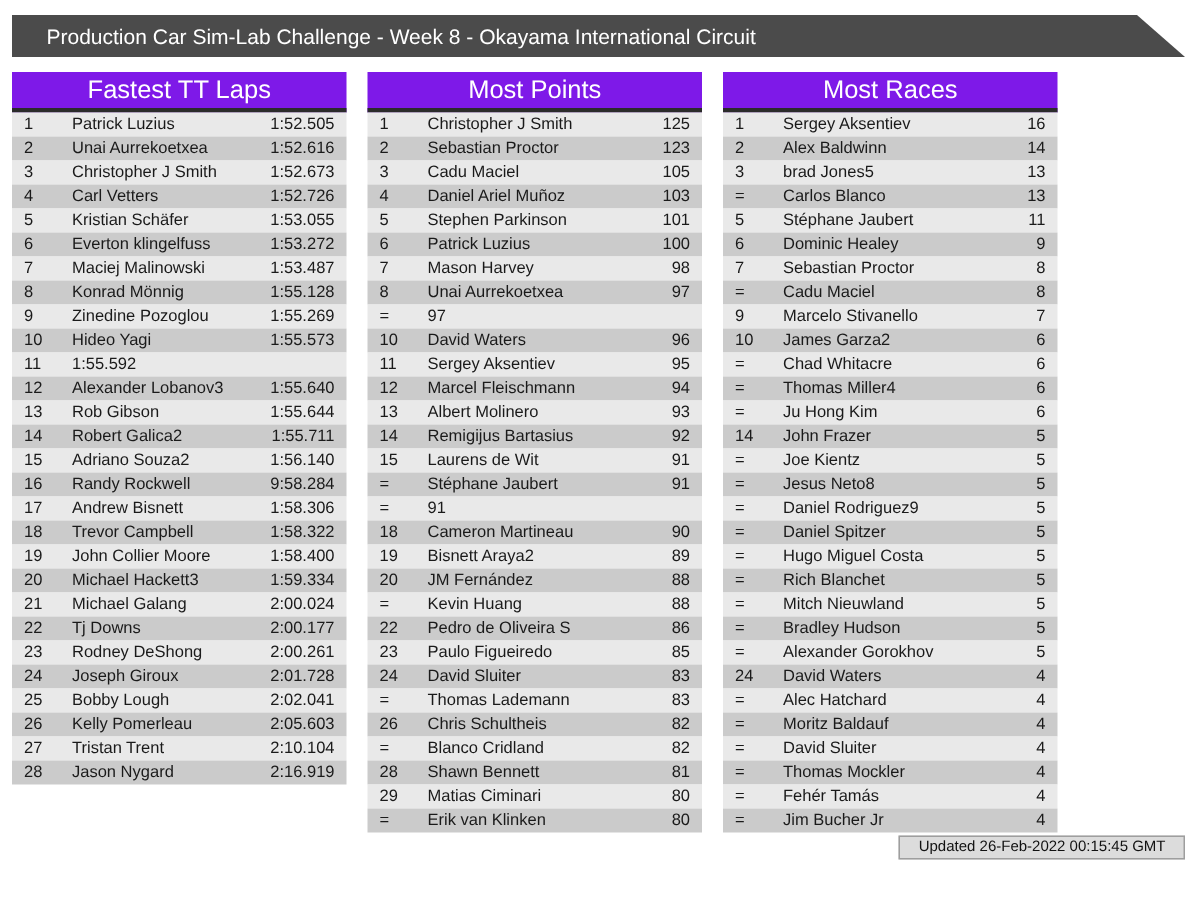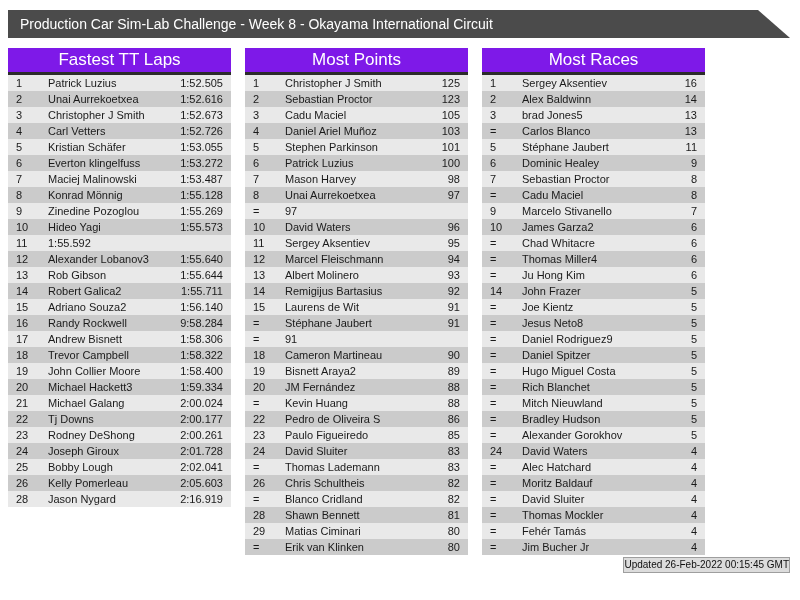--- a/index.html
+++ b/index.html
@@ -9,21 +9,21 @@
     font-family:"Liberation Sans", sans-serif;
     position:relative;
     overflow:hidden;
   }
   .banner {
     position:absolute; left:8px; top:10px;
     width:782px; height:28px;
     background:#4b4b4b;
     clip-path: polygon(0 0, calc(100% - 32px) 0, 100% 100%, 0 100%);
     color:#ffffff; font-size:14px; line-height:28px;
-    padding-left:12px; box-sizing:border-box;
+    padding-left:23px; box-sizing:border-box;
     white-space:nowrap;
   }
   .boards {
     position:absolute; left:8px; top:48px;
     display:flex; gap:14px;
   }
   .board { width:223px; }
   .board-header {
     height:24px;
     background:#7e19e8;
@@ -40,21 +40,21 @@
   .rows .row:nth-child(odd)  { background:#e9e9e9; }
   .rows .row:nth-child(even) { background:#cbcbcb; }
   .rank { width:32px; padding-left:8px; box-sizing:content-box; }
   .name { flex:1; overflow:hidden; }
   .val  { padding-right:8px; text-align:right; }
   .updated {
     position:absolute; right:10px; top:557px;
     background:#dcdcdc;
     border:1px solid #9e9e9e;
     font-size:10px; line-height:12px;
-    padding:1px 0;
+    padding:1px 12px;
     color:#111111;
   }
 </style>
 </head>
 <body>
 
 <div class="banner">
   <span>Production Car Sim-Lab Challenge - Week 8 - Okayama International Circuit</span>
 </div>
 
@@ -185,20 +185,25 @@
           <span class="rank">25</span>
           <span class="name">Bobby Lough</span>
           <span class="val">2:02.041</span>
         </div>
         <div class="row">
           <span class="rank">26</span>
           <span class="name">Kelly Pomerleau</span>
           <span class="val">2:05.603</span>
         </div>
         <div class="row">
+          <span class="rank">27</span>
+          <span class="name">Tristan Trent</span>
+          <span class="val">2:10.104</span>
+        </div>
+        <div class="row">
           <span class="rank">28</span>
           <span class="name">Jason Nygard</span>
           <span class="val">2:16.919</span>
         </div>
       </div>
   </div>
   <div class="board">
     <div class="board-header">Most Points</div>
     <div class="rows">
         <div class="row">

